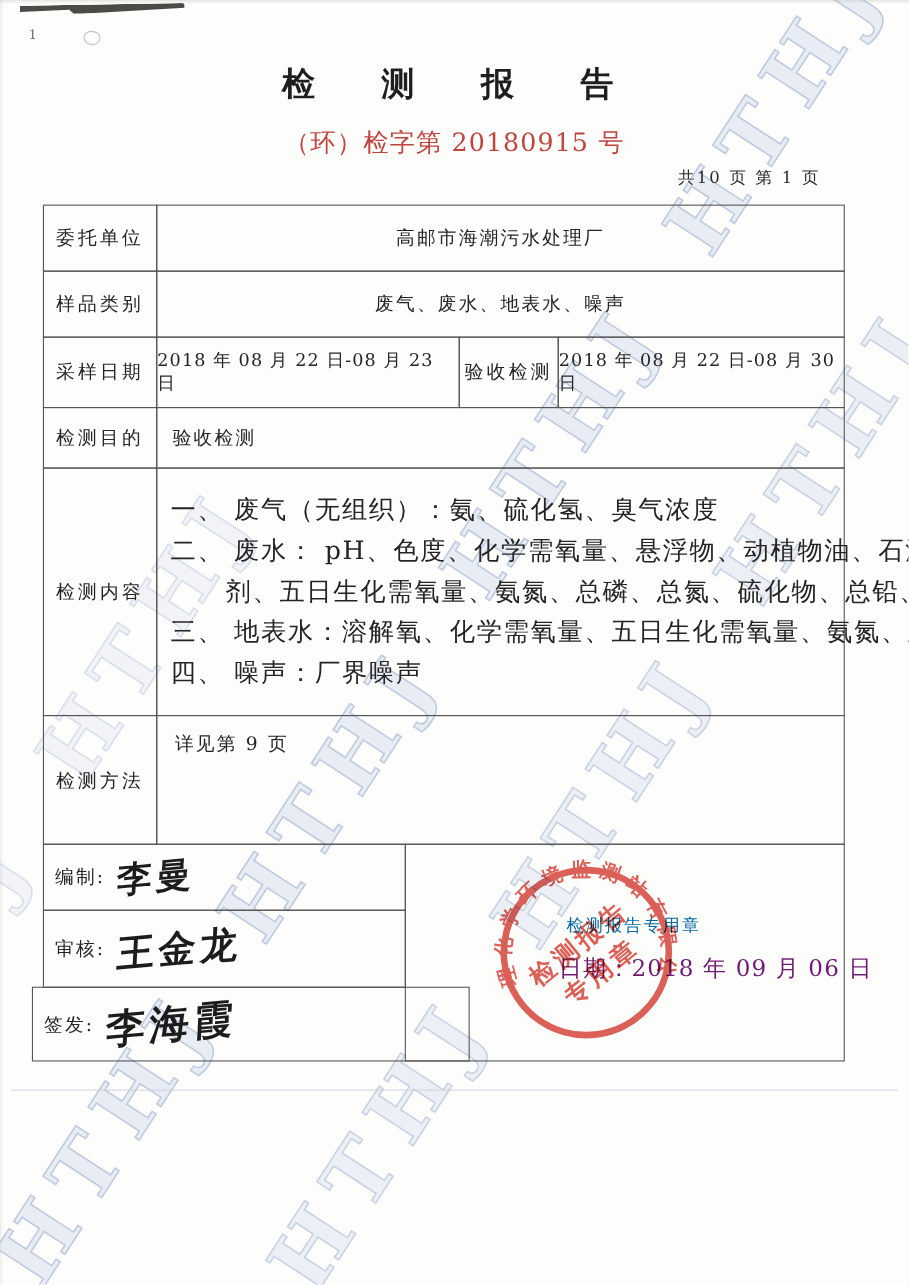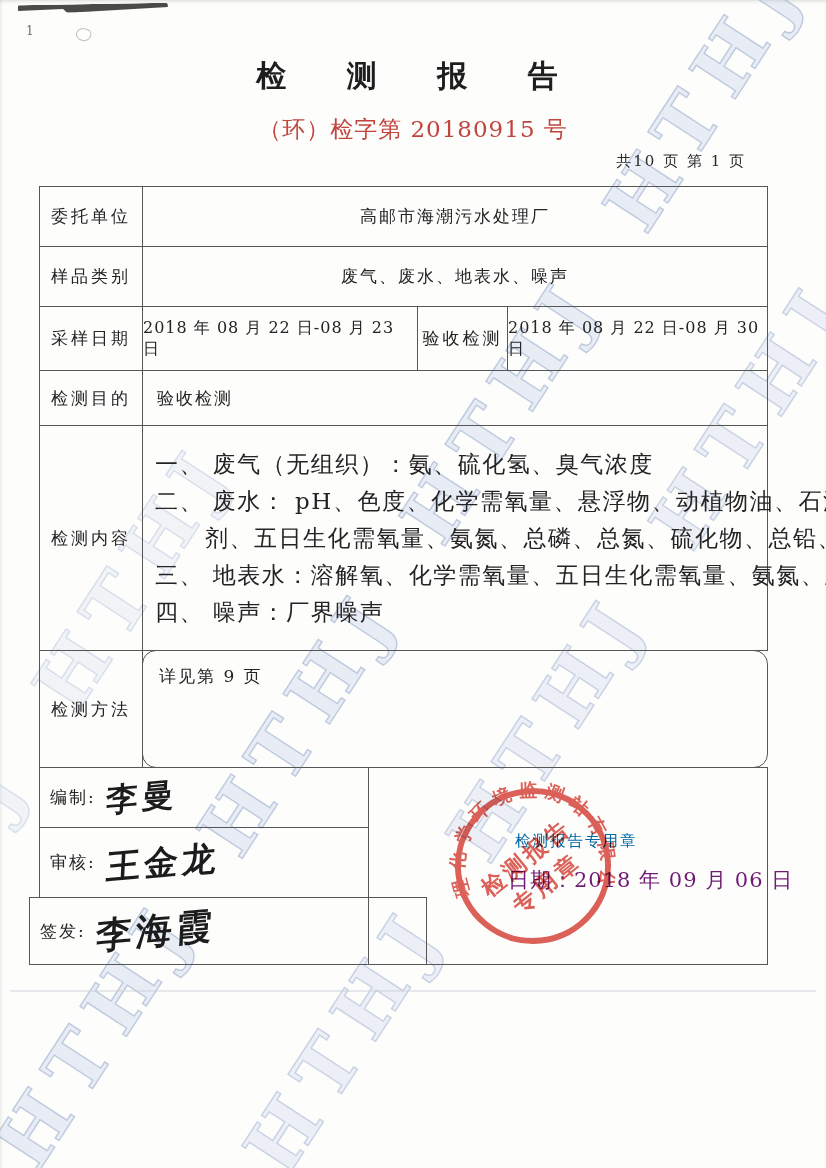--- a/index.html
+++ b/index.html
@@ -125,21 +125,21 @@
   <div class="cell label" style="left:39px;top:425px;width:104px;height:226px;">检测内容</div>
   <div class="cell content-cell" style="left:142px;top:425px;width:626px;height:226px;">
     <div class="content-line">一、 废气（无组织）：氨、硫化氢、臭气浓度</div>
     <div class="content-line">二、 废水： pH、色度、化学需氧量、悬浮物、动植物油、石油类、阴离子表面活性</div>
     <div class="content-line cont">剂、五日生化需氧量、氨氮、总磷、总氮、硫化物、总铅、总镉、总锌</div>
     <div class="content-line">三、 地表水：溶解氧、化学需氧量、五日生化需氧量、氨氮、总磷、总氮、石油类</div>
     <div class="content-line">四、 噪声：厂界噪声</div>
   </div>
 
   <div class="cell label" style="left:39px;top:650px;width:104px;height:118px;">检测方法</div>
-  <div class="cell topleft" style="left:142px;top:650px;width:626px;height:118px;border-radius:14px;">详见第 9 页</div>
+  <div class="cell topleft" style="left:142px;top:650px;width:626px;height:118px;">详见第 9 页</div>
 
   <div class="cell sig-row sig-1" style="left:39px;top:767px;width:330px;height:61px;">
     <span class="sig-label">编制:</span>
     <span class="signature">李曼</span>
   </div>
   <div class="cell sig-row sig-2" style="left:39px;top:827px;width:330px;height:71px;">
     <span class="sig-label">审核:</span>
     <span class="signature">王金龙</span>
   </div>
   <div class="cell sig-row sig-3" style="left:29px;top:897px;width:398px;height:68px;">

